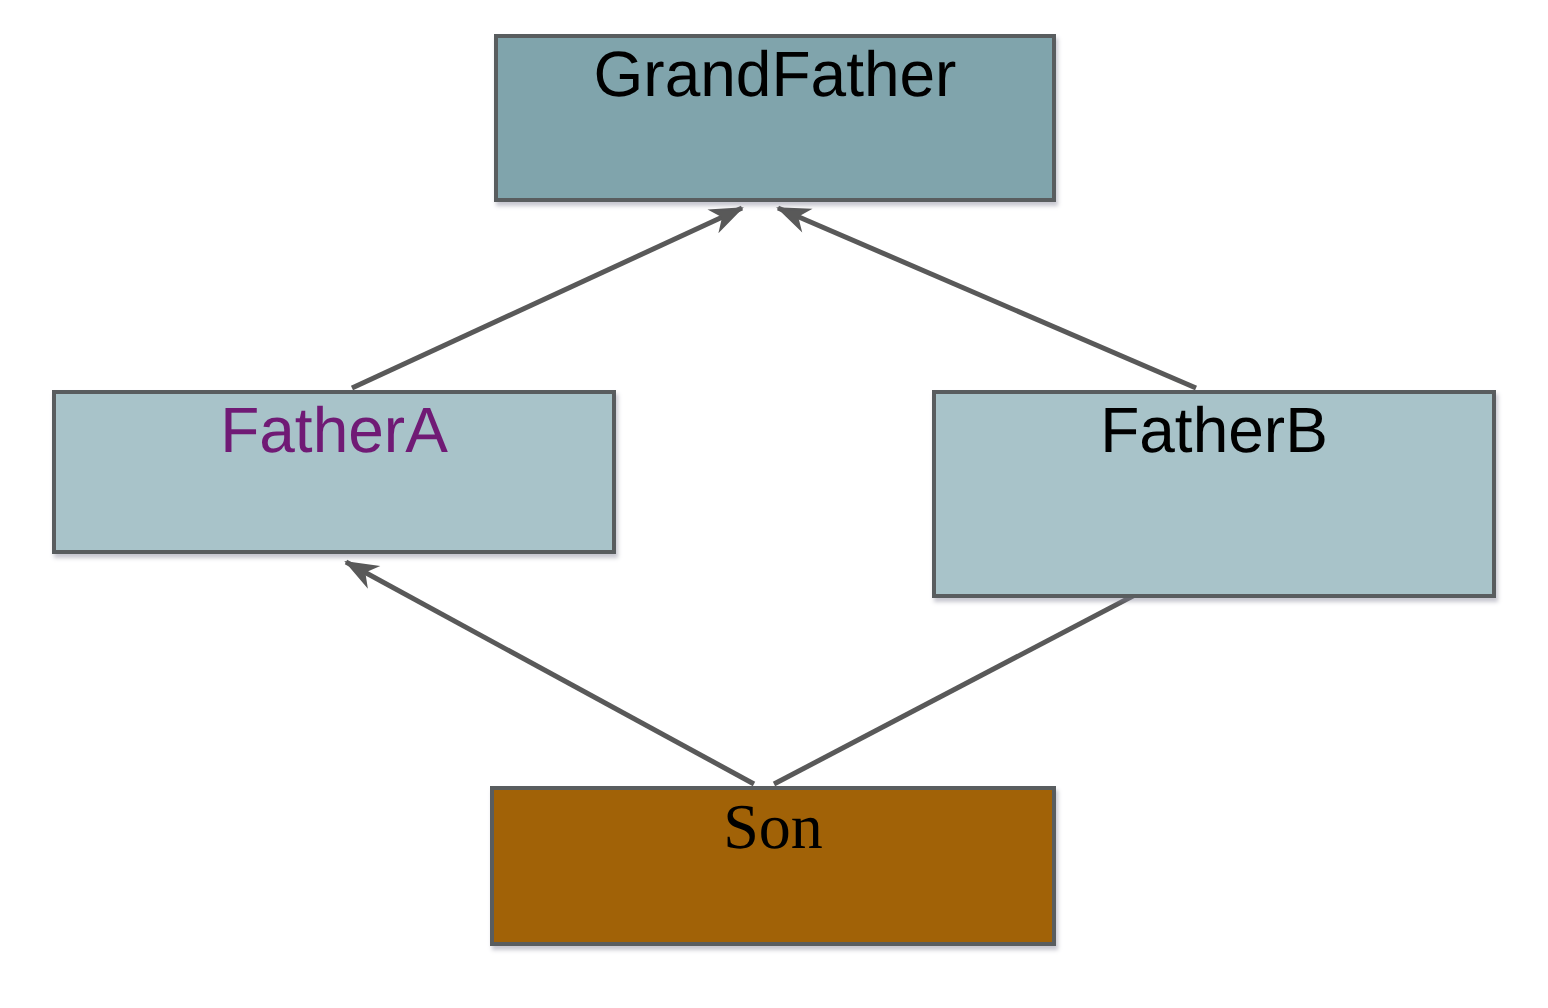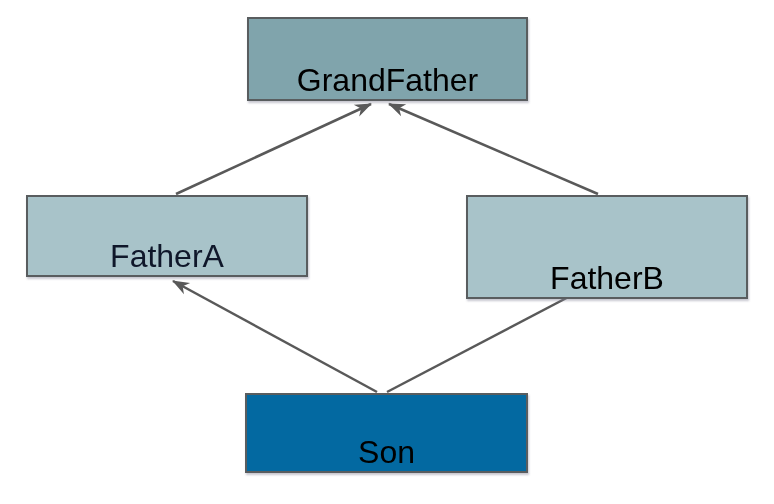--- a/index.html
+++ b/index.html
@@ -21,21 +21,21 @@
     top: 0;
     width: 774px;
     height: 504px;
     pointer-events: none;
   }
   .node {
     position: absolute;
     box-sizing: border-box;
     border: 2px solid #595d5f;
     display: flex;
-    align-items: flex-end;
+    align-items: flex-start;
     justify-content: center;
     font-size: 32px;
     color: #000000;
     box-shadow: 1px 2px 2px rgba(130, 130, 150, 0.45);
     white-space: nowrap;
   }
   .node-grandfather { left: 247px; top: 17px;  width: 281px; height: 84px; }
   .node-fathera     { left: 26px;  top: 195px; width: 282px; height: 82px; }
   .node-fatherb     { left: 466px; top: 195px; width: 282px; height: 104px; }
   .node-son         { left: 245px; top: 393px; width: 283px; height: 80px; }
@@ -59,25 +59,25 @@
     <line class="edge" x1="176" y1="194" x2="371" y2="104" marker-end="url(#arrowhead)"></line>
     <line class="edge" x1="598" y1="194" x2="389" y2="104" marker-end="url(#arrowhead)"></line>
     <line class="edge" x1="377" y1="392" x2="173" y2="281" marker-end="url(#arrowhead)"></line>
     <line class="edge" x1="387" y1="392" x2="597" y2="282" marker-end="url(#arrowhead)"></line>
   </svg>
 
   <div class="node node-grandfather" style="background-color: rgb(128, 164, 172); border-color: rgb(89, 93, 95); color: rgb(0, 0, 0);">
     <span>GrandFather</span>
   </div>
 
-  <div class="node node-fathera" style="background-color: rgb(168, 195, 201); border-color: rgb(89, 93, 95); color: #0f172a;">
+  <div class="node node-fathera" style="background-color: rgb(168, 195, 201); border-color: rgb(89, 93, 95); color: #701a75;">
     <span>FatherA</span>
   </div>
 
   <div class="node node-fatherb" style="background-color: rgb(168, 195, 201); border-color: rgb(89, 93, 95); color: rgb(0, 0, 0);">
     <span>FatherB</span>
   </div>
 
-  <div class="node node-son" style="background-color: #0369a1; border-color: rgb(89, 93, 95); color: rgb(0, 0, 0);">
+  <div class="node node-son" style="background-color: #a16207; border-color: rgb(89, 93, 95); color: rgb(0, 0, 0); font-family: Liberation Serif, serif;">
     <span>Son</span>
   </div>
 
 </div>
 
 </body></html>

